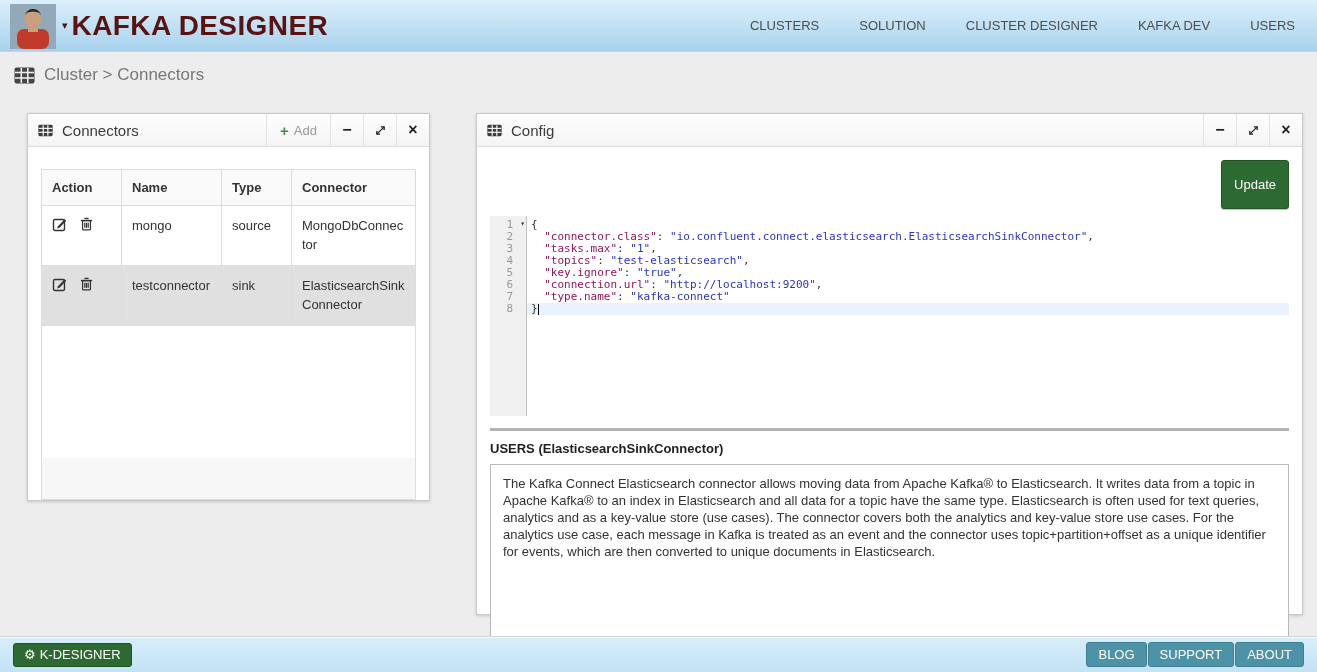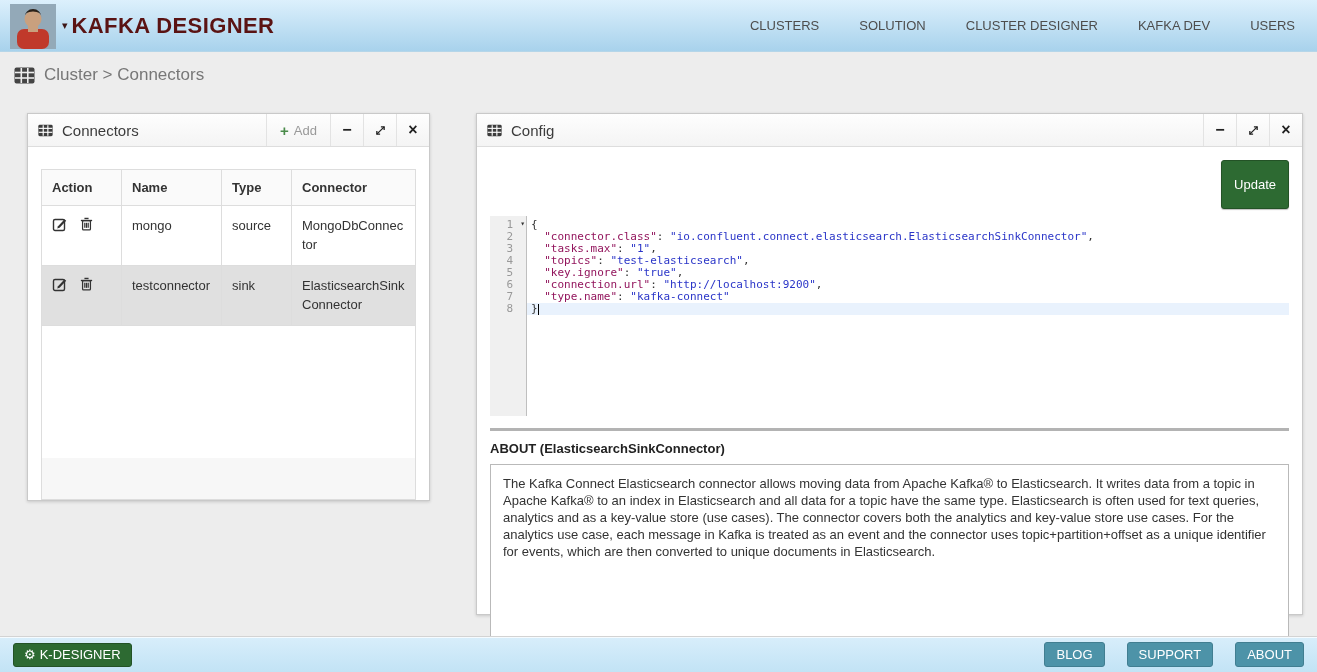--- a/index.html
+++ b/index.html
@@ -20,21 +20,21 @@
     display:flex; align-items:center;
     padding:0 12px 0 10px;
   }
   .avatar {
     width:46px; height:45px; margin-top:1px;
     overflow:hidden; cursor:pointer; flex:none;
     background:#8fa5b5;
   }
   .caret { font-size:11px; color:#3d1616; margin:0 4px 0 6px; cursor:pointer; }
   .brand {
-    font-size:22px; font-weight:bold;
+    font-size:28px; font-weight:bold;
     color:var(--brand-text, #5a1313);
     letter-spacing:.4px; cursor:pointer;
   }
   .nav-menu { margin-left:auto; display:flex; gap:40px; padding-right:10px; align-items:center; }
   .nav-item { font-size:13px; color:#4d4d4d; cursor:pointer; white-space:nowrap; }
 
   
   .breadcrumb-bar {
     display:flex; align-items:center; gap:9px;
     padding:13px 14px 10px;
@@ -150,21 +150,21 @@
     display:flex; align-items:center; padding:0 13px;
   }
   .btn-kdesigner {
     background:var(--accent-green,#2d6a32); color:#fff;
     display:flex; gap:4px; align-items:center;
     padding:3px 10px 4px; border-radius:3px; font-size:13px;
     border:1px solid #235226; cursor:pointer;
     font-family:"Liberation Sans", sans-serif;
   }
   .gears { font-size:13px; line-height:1; }
-  .footer-links { margin-left:auto; display:flex; gap:22px; }
+  .footer-links { margin-left:auto; display:flex; gap:1px; }
   .btn-footer {
     background:var(--teal,#4d93a8); color:#fff; padding:4px 11px;
     border-radius:3px; font-size:13px; border:1px solid #417e91;
     cursor:pointer; font-family:"Liberation Sans", sans-serif;
   }
 </style>
 </head>
 <body>
 
 <div class="navbar">
@@ -369,21 +369,21 @@
           <div class="code-line"><span class="tok-t">  </span><span class="tok-k">"connector.class"</span><span class="tok-t">: </span><span class="tok-s">"io.confluent.connect.elasticsearch.ElasticsearchSinkConnector"</span><span class="tok-t">,</span></div>
           <div class="code-line"><span class="tok-t">  </span><span class="tok-k">"tasks.max"</span><span class="tok-t">: </span><span class="tok-s">"1"</span><span class="tok-t">,</span></div>
           <div class="code-line"><span class="tok-t">  </span><span class="tok-k">"topics"</span><span class="tok-t">: </span><span class="tok-s">"test-elasticsearch"</span><span class="tok-t">,</span></div>
           <div class="code-line"><span class="tok-t">  </span><span class="tok-k">"key.ignore"</span><span class="tok-t">: </span><span class="tok-s">"true"</span><span class="tok-t">,</span></div>
           <div class="code-line"><span class="tok-t">  </span><span class="tok-k">"connection.url"</span><span class="tok-t">: </span><span class="tok-s">"http://localhost:9200"</span><span class="tok-t">,</span></div>
           <div class="code-line"><span class="tok-t">  </span><span class="tok-k">"type.name"</span><span class="tok-t">: </span><span class="tok-s">"kafka-connect"</span></div>
           <div class="code-line active"><span class="tok-t">}</span><span class="cursor"></span></div>
         </div>
     </div>
     <hr class="config-hr">
-    <div class="wiki-heading">ABOUT (ElasticsearchSinkConnector)</div>
+    <div class="wiki-heading">USERS (ElasticsearchSinkConnector)</div>
     <div class="wiki-box">The Kafka Connect Elasticsearch connector allows moving data from Apache Kafka® to Elasticsearch. It writes data from a topic in Apache Kafka® to an index in Elasticsearch and all data for a topic have the same type. Elasticsearch is often used for text queries, analytics and as a key-value store (use cases). The connector covers both the analytics and key-value store use cases. For the analytics use case, each message in Kafka is treated as an event and the connector uses topic+partition+offset as a unique identifier for events, which are then converted to unique documents in Elasticsearch.</div>
   </div>
 </div>
 
 <div class="footer">
   <button class="btn-kdesigner">
     <span class="gears">⚙</span>
     <span>K-DESIGNER</span>
   </button>
   <div class="footer-links">

